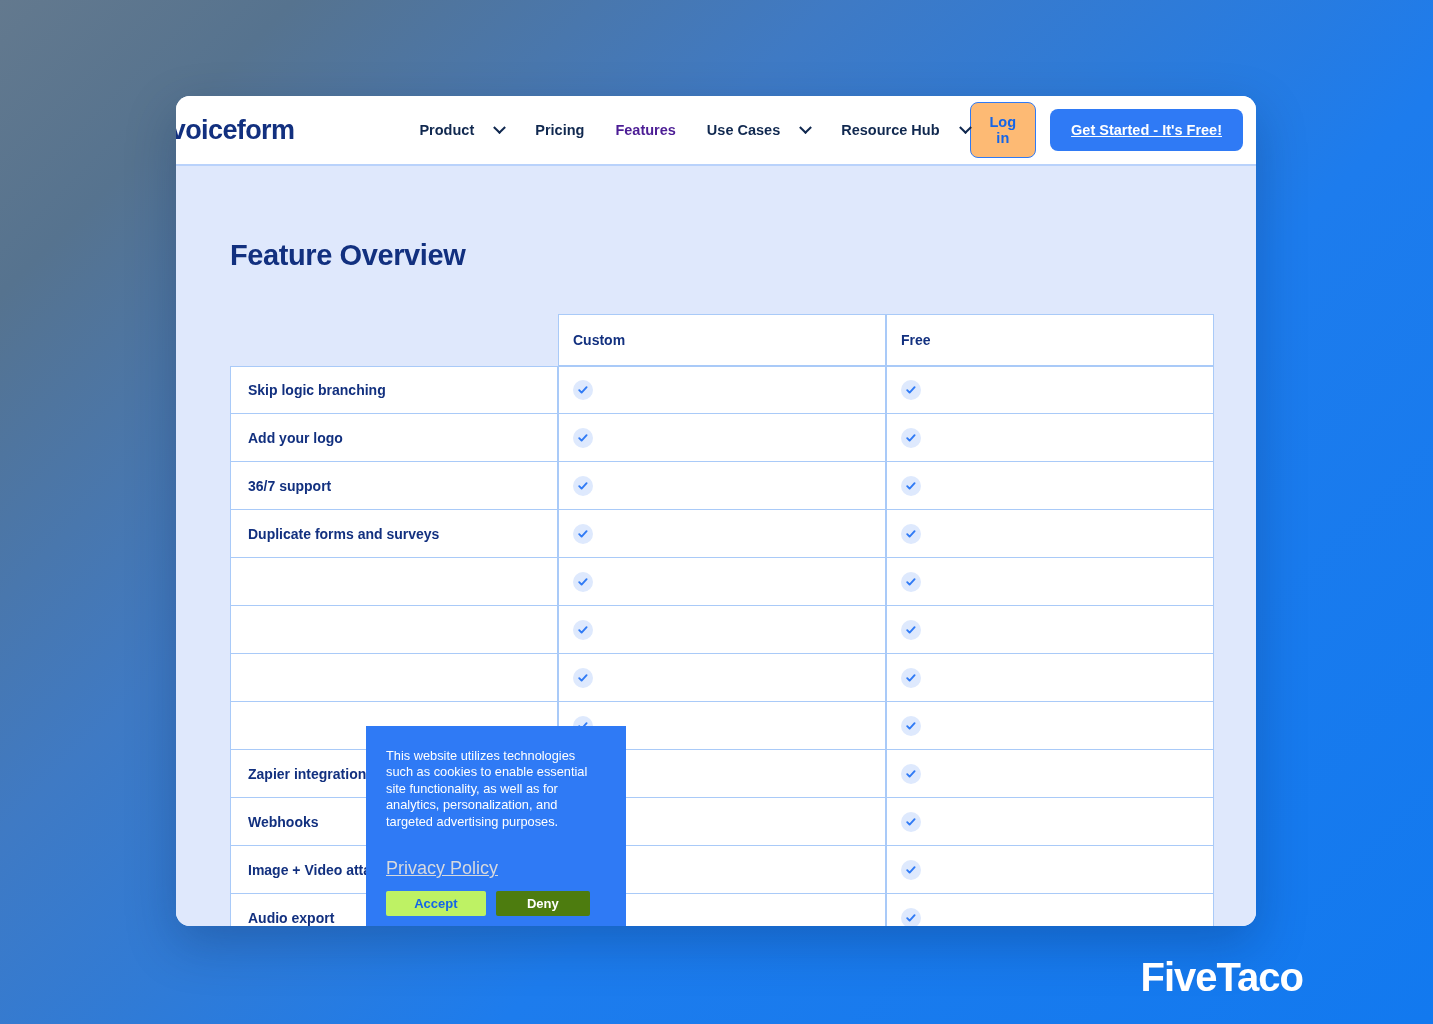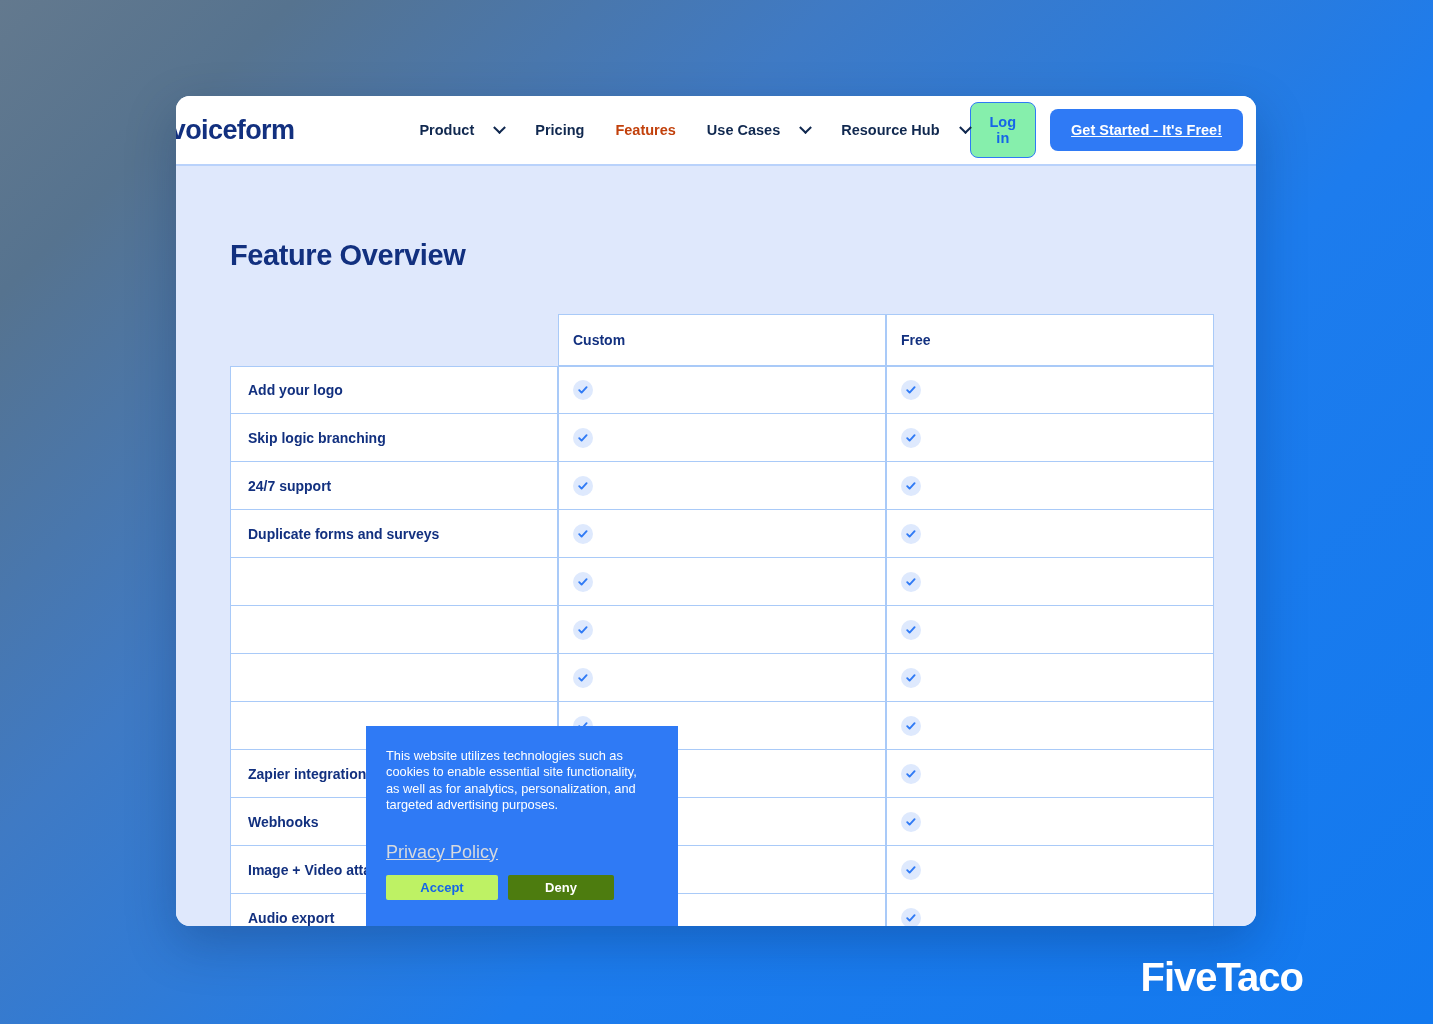--- a/index.html
+++ b/index.html
@@ -100,40 +100,40 @@
   .nav-link {
     display: flex;
     align-items: center;
     gap: 21px;
     font-size: 14.5px;
     font-weight: 700;
     color: #10284f;
     cursor: pointer;
     white-space: nowrap;
   }
-  .nav-link.active { color: #c2410c; }
+  .nav-link.active { color: #4c1d95; }
   .chev {
     width: 9px;
     height: 9px;
     border-right: 2px solid #10284f;
     border-bottom: 2px solid #10284f;
     transform: rotate(45deg) translate(-2px, -2px);
     flex: none;
   }
 
   .nav-actions {
     margin-left: auto;
     display: flex;
     align-items: center;
     gap: 14px;
   }
   .btn-login {
     border: 1.6px solid #2f7af5;
     color: #1565e8;
-    background: #86efac;
+    background: #fdba74;
     border-radius: 8px;
     font-size: 14.5px;
     font-weight: 700;
     padding: 11px 19px;
     cursor: pointer;
     font-family: inherit;
   }
   .btn-cta {
     border: none;
     background: #2f7af5;
@@ -224,21 +224,21 @@
     color: #12307f;
     font-weight: 500;
     line-height: 1;
   }
 
   
   .cookie-banner {
     position: absolute;
     left: 190px;
     top: 560px;
-    width: 312px;
+    width: 260px;
     height: 203px;
     background: #2f7af5;
     padding: 22px 36px 0 20px;
     z-index: 30;
   }
   .cookie-text {
     color: #ffffff;
     font-size: 12.8px;
     line-height: 16.4px;
     font-weight: 400;
@@ -347,59 +347,59 @@
           <span>Custom</span>
         </div>
         <div class="cell c-plan">
           <span>Free</span>
         </div>
       </div>
 
       <div class="tbody" id="table-body">
           <div class="trow">
             <div class="cell c-feature">
+              <span class="feature-label">Skip logic branching</span>
+            </div>
+            <div class="cell c-plan">
+              <span class="check">
+                <svg width="12" height="12" viewBox="0 0 12 12">
+                  <path d="M2.2 6.2 L4.6 8.6 L9.6 3.2" fill="none" stroke="#2f7af5" stroke-width="1.9" stroke-linecap="round" stroke-linejoin="round"></path>
+                </svg>
+              </span>
+            </div>
+            <div class="cell c-plan">
+              <span class="check">
+                <svg width="12" height="12" viewBox="0 0 12 12">
+                  <path d="M2.2 6.2 L4.6 8.6 L9.6 3.2" fill="none" stroke="#2f7af5" stroke-width="1.9" stroke-linecap="round" stroke-linejoin="round"></path>
+                </svg>
+              </span>
+            </div>
+          </div>
+          <div class="trow">
+            <div class="cell c-feature">
               <span class="feature-label">Add your logo</span>
             </div>
             <div class="cell c-plan">
               <span class="check">
                 <svg width="12" height="12" viewBox="0 0 12 12">
                   <path d="M2.2 6.2 L4.6 8.6 L9.6 3.2" fill="none" stroke="#2f7af5" stroke-width="1.9" stroke-linecap="round" stroke-linejoin="round"></path>
                 </svg>
               </span>
             </div>
             <div class="cell c-plan">
               <span class="check">
                 <svg width="12" height="12" viewBox="0 0 12 12">
                   <path d="M2.2 6.2 L4.6 8.6 L9.6 3.2" fill="none" stroke="#2f7af5" stroke-width="1.9" stroke-linecap="round" stroke-linejoin="round"></path>
                 </svg>
               </span>
             </div>
           </div>
           <div class="trow">
             <div class="cell c-feature">
-              <span class="feature-label">Skip logic branching</span>
-            </div>
-            <div class="cell c-plan">
-              <span class="check">
-                <svg width="12" height="12" viewBox="0 0 12 12">
-                  <path d="M2.2 6.2 L4.6 8.6 L9.6 3.2" fill="none" stroke="#2f7af5" stroke-width="1.9" stroke-linecap="round" stroke-linejoin="round"></path>
-                </svg>
-              </span>
-            </div>
-            <div class="cell c-plan">
-              <span class="check">
-                <svg width="12" height="12" viewBox="0 0 12 12">
-                  <path d="M2.2 6.2 L4.6 8.6 L9.6 3.2" fill="none" stroke="#2f7af5" stroke-width="1.9" stroke-linecap="round" stroke-linejoin="round"></path>
-                </svg>
-              </span>
-            </div>
-          </div>
-          <div class="trow">
-            <div class="cell c-feature">
-              <span class="feature-label">24/7 support</span>
+              <span class="feature-label">36/7 support</span>
             </div>
             <div class="cell c-plan">
               <span class="check">
                 <svg width="12" height="12" viewBox="0 0 12 12">
                   <path d="M2.2 6.2 L4.6 8.6 L9.6 3.2" fill="none" stroke="#2f7af5" stroke-width="1.9" stroke-linecap="round" stroke-linejoin="round"></path>
                 </svg>
               </span>
             </div>
             <div class="cell c-plan">
               <span class="check">

